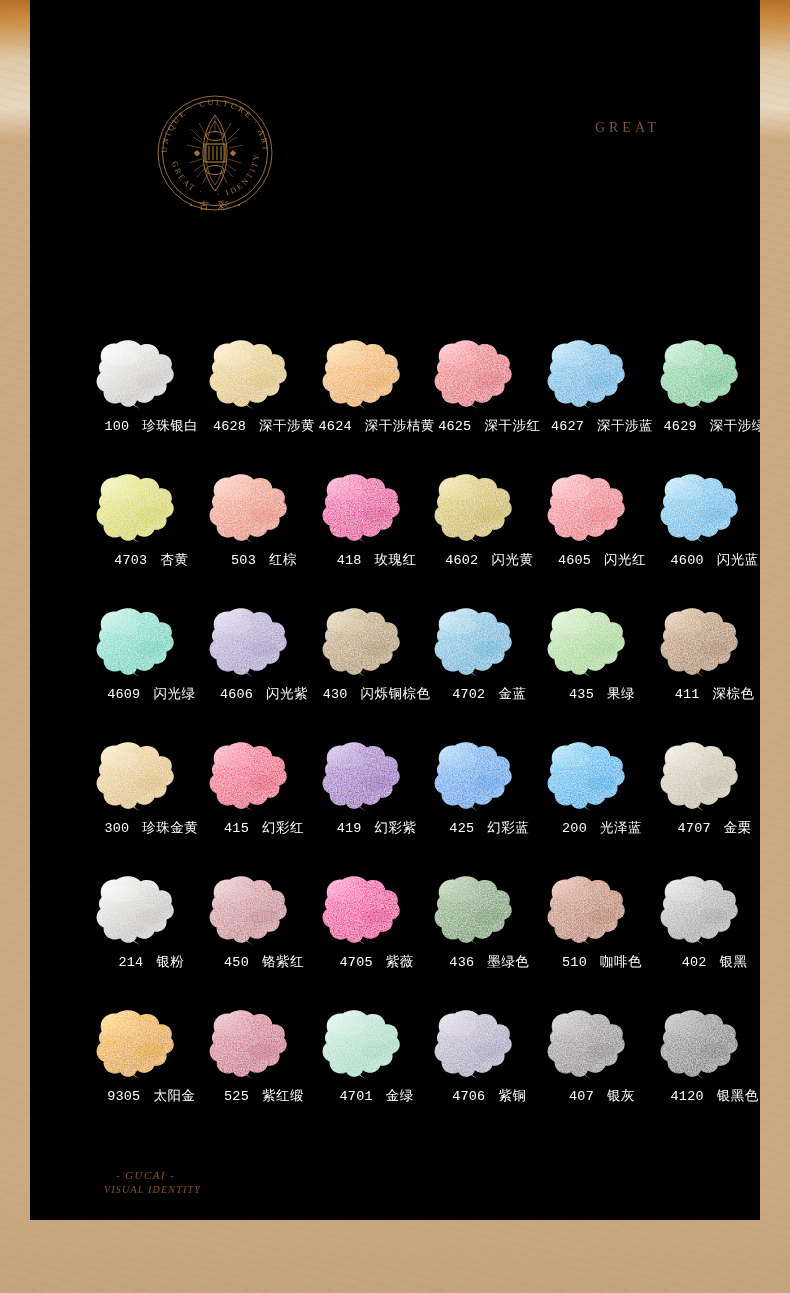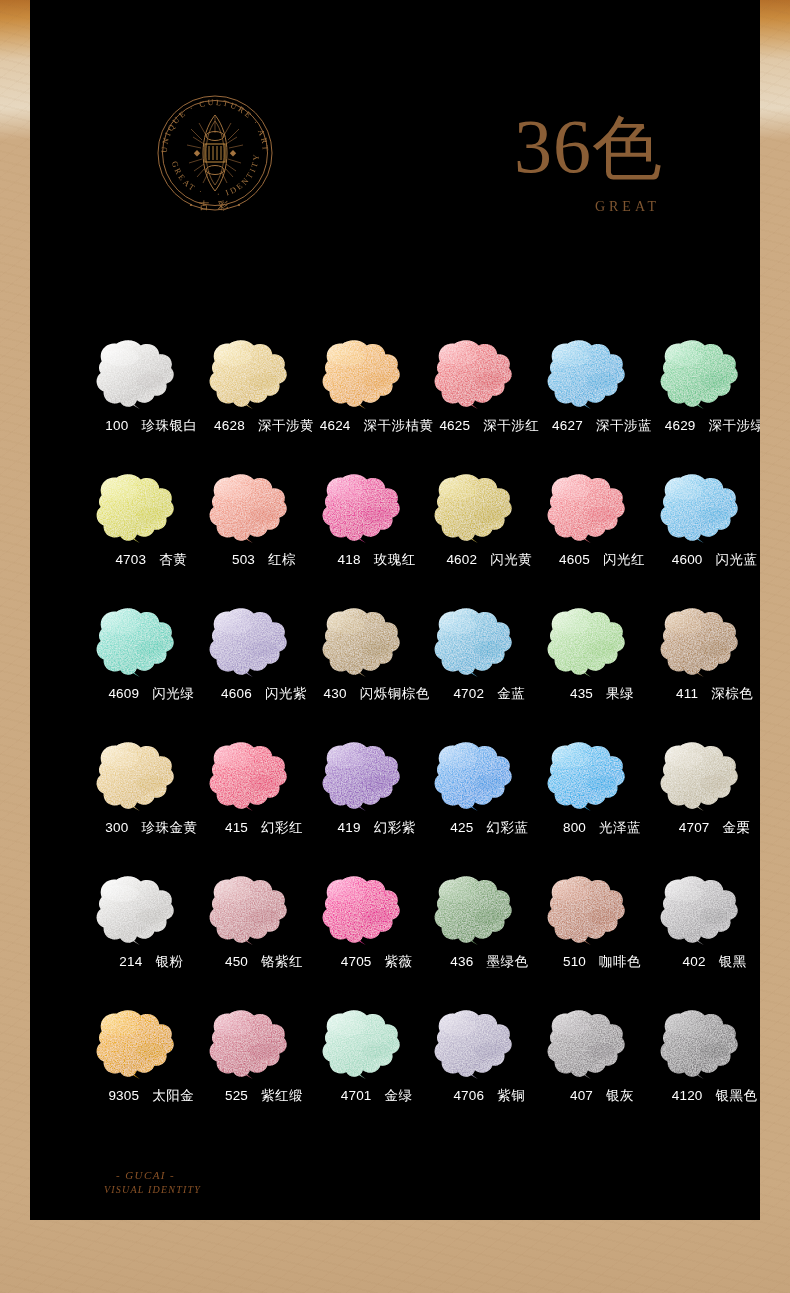--- a/index.html
+++ b/index.html
@@ -52,21 +52,21 @@
   .swatch-cell{
     display:flex;flex-direction:column;align-items:center;
     width:112px;justify-self:center;
   }
   .blob-box{width:98px;height:82px;position:relative;}
   .blob-box svg{display:block;width:98px;height:82px;}
   .swatch-label{
     margin-top:5px;color:#fff;font-size:13.5px;white-space:nowrap;
     font-family:"Liberation Serif",serif;text-align:center;
   }
-  .swatch-label .code{font-family:Liberation Sans, sans-serif;letter-spacing:.2px;margin-left:38px;}
+  .swatch-label .code{font-family:Liberation Mono, monospace;letter-spacing:.2px;margin-left:38px;}
   .swatch-label .name{margin-left:13px;letter-spacing:.5px;}
   
   #footer-mark{
     position:absolute;left:74px;top:1168px;color:#8a5226;
     font-family:"Liberation Serif",serif;line-height:1.35;font-style:italic;
   }
   #footer-mark .l1{font-size:11px;letter-spacing:1.4px;padding-left:12px;}
   #footer-mark .l2{font-size:10px;letter-spacing:1.2px;}
 </style>
 </head>
@@ -141,23 +141,20 @@
 
       <text x="68" y="124" text-anchor="middle" font-family="Liberation Serif, serif" font-size="10.5" fill="#a4743f" letter-spacing="3">古 彩</text>
       <g fill="#a4743f">
         <circle cx="44" cy="120" r="1.1"></circle>
           <circle cx="92" cy="120" r="1.1"></circle>
       </g>
     </svg>
   </div>
 
   <div class="title-block">
-    <div class="title-36">
-      <span>36</span><span class="cn">色</span>
-    </div>
     <div class="title-color">GREAT</div>
   </div>
 
   <div id="swatch-grid">
       <div class="swatch-cell">
         <div class="blob-box">
           <svg viewBox="0 0 98 84">
             <defs>
               <linearGradient id="g0" x1="10%" y1="0%" x2="90%" y2="100%">
                 <stop offset="0%" stop-color="#ffffff"></stop>
@@ -951,21 +948,21 @@
             <g transform="translate(4,2)">
               <path d="M41,67 C44,72 48,76 53,79 C48,76 43,73 38,71 Z" fill="#3cafea"></path>
               <path d="M14,30 C10,20 18,11 29,12 C36,7 48,7 54,14 C62,10 72,14 73,23 C82,22 88,29 85,37 C90,42 88,51 80,53 C82,60 76,67 68,65 C66,72 56,75 50,70 C48,78 37,79 33,72 C24,76 15,70 16,61 C8,58 6,47 13,42 C10,38 11,33 14,30 Z" fill="url(#g22)" filter="url(#f22)"></path>
               <g clip-path="url(#c22)" opacity=".45">
                 <ellipse cx="34" cy="26" rx="18" ry="9" fill="#c9ecfc" opacity=".55"></ellipse>
                 <ellipse cx="64" cy="50" rx="15" ry="8" fill="#3cafea" opacity=".4"></ellipse>
               </g>
             </g>
           </svg>
         </div>
-        <div class="swatch-label"><span class="code">800</span><span class="name">光泽蓝</span></div>
+        <div class="swatch-label"><span class="code">200</span><span class="name">光泽蓝</span></div>
       </div>
       <div class="swatch-cell">
         <div class="blob-box">
           <svg viewBox="0 0 98 84">
             <defs>
               <linearGradient id="g23" x1="10%" y1="0%" x2="90%" y2="100%">
                 <stop offset="0%" stop-color="#f2efe6"></stop>
                 <stop offset="28%" stop-color="#d8d2c0"></stop>
                 <stop offset="70%" stop-color="#c2baa3"></stop>
                 <stop offset="100%" stop-color="#d8d2c0"></stop>

